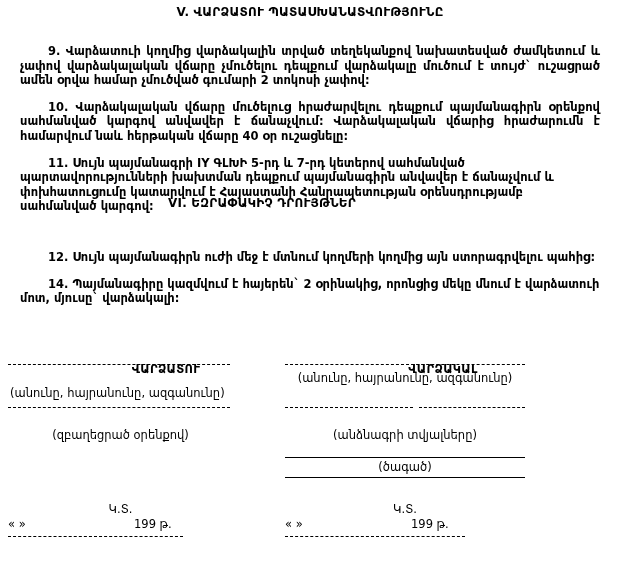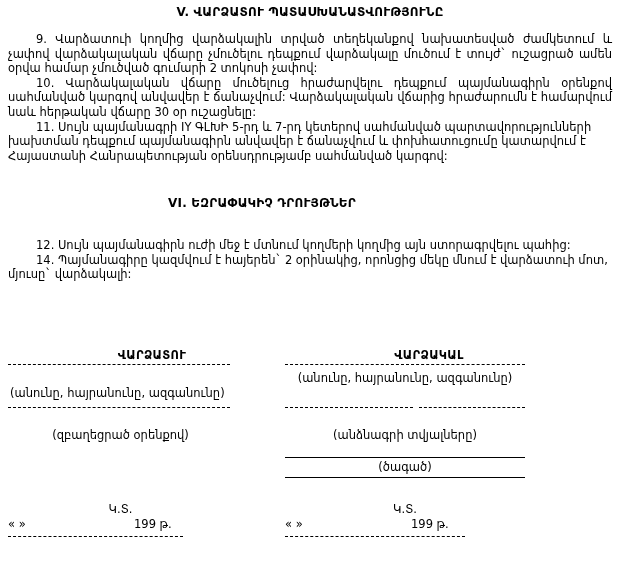--- a/index.html
+++ b/index.html
@@ -38,23 +38,24 @@
     position: absolute;
     left: 8px;
     width: 604px;
     text-align: justify;
     line-height: 14.6px;
     font-size: 11.5px;
   }
   #block-a { top: 32px; }
   #block-b { top: 238px; }
   .para {
-    margin: 0;
+    margin: 12px;
     text-indent: 28px;
     text-align: justify;
+    font-weight: bold;
   }
   .para:last-child { text-align: left; }
 
   
   .sig-area {
     position: absolute;
     left: 0;
     top: 340px;
     width: 620px;
     height: 229px;
@@ -66,21 +67,21 @@
     text-align: center;
   }
   .col-left  { left: 8px; }
   .col-right { left: 285px; }
 
   .col-title {
     font-weight: bold;
     font-size: 11.5px;
     letter-spacing: 0.3px;
     text-align: center;
-    margin: 4px;
+    margin: 18px;
     height: 16px;
     line-height: 16px;
   }
   .caption {
     font-size: 11.5px;
     text-align: center;
     margin: 0;
     line-height: 15px;
   }
   .caption-left-pad { text-align: left; padding-left: 2px; }
@@ -108,21 +109,21 @@
 </style>
 </head>
 <body>
 
 <div class="page">
 
   <h2 class="section-heading" id="heading-v">V. ՎԱՐՁԱՏՈՒ ՊԱՏԱՍԽԱՆԱՏՎՈՒԹՅՈՒՆԸ</h2>
 
   <div class="body-block" id="block-a">
     <p class="para">9. Վարձատուի կողմից վարձակալին տրված տեղեկանքով նախատեսված ժամկետում և չափով վարձակալական վճարը չմուծելու դեպքում վարձակալը մուծում է տույժ` ուշացրած ամեն օրվա համար չմուծված գումարի 2 տոկոսի չափով:</p>
-    <p class="para">10. Վարձակալական վճարը մուծելուց հրաժարվելու դեպքում պայմանագիրն օրենքով սահմանված կարգով անվավեր է ճանաչվում: Վարձակալական վճարից հրաժարումն է համարվում նաև հերթական վճարը 30 օր ուշացնելը:</p>
+    <p class="para">10. Վարձակալական վճարը մուծելուց հրաժարվելու դեպքում պայմանագիրն օրենքով սահմանված կարգով անվավեր է ճանաչվում: Վարձակալական վճարից հրաժարումն է համարվում նաև հերթական վճարը 40 օր ուշացնելը:</p>
     <p class="para">11. Սույն պայմանագրի IY ԳԼԽԻ 5-րդ և 7-րդ կետերով սահմանված պարտավորությունների խախտման դեպքում պայմանագիրն անվավեր է ճանաչվում և փոխհատուցումը կատարվում է Հայաստանի Հանրապետության օրենսդրությամբ սահմանված կարգով:</p>
   </div>
 
   <h2 class="section-heading" id="heading-vi">VI. ԵԶՐԱՓԱԿԻՉ ԴՐՈՒՅԹՆԵՐ</h2>
 
   <div class="body-block" id="block-b">
     <p class="para">12. Սույն պայմանագիրն ուժի մեջ է մտնում կողմերի կողմից այն ստորագրվելու պահից:</p>
     <p class="para">14. Պայմանագիրը կազմվում է հայերեն` 2 օրինակից, որոնցից մեկը մնում է վարձատուի մոտ, մյուսը` վարձակալի:</p>
   </div>
 

